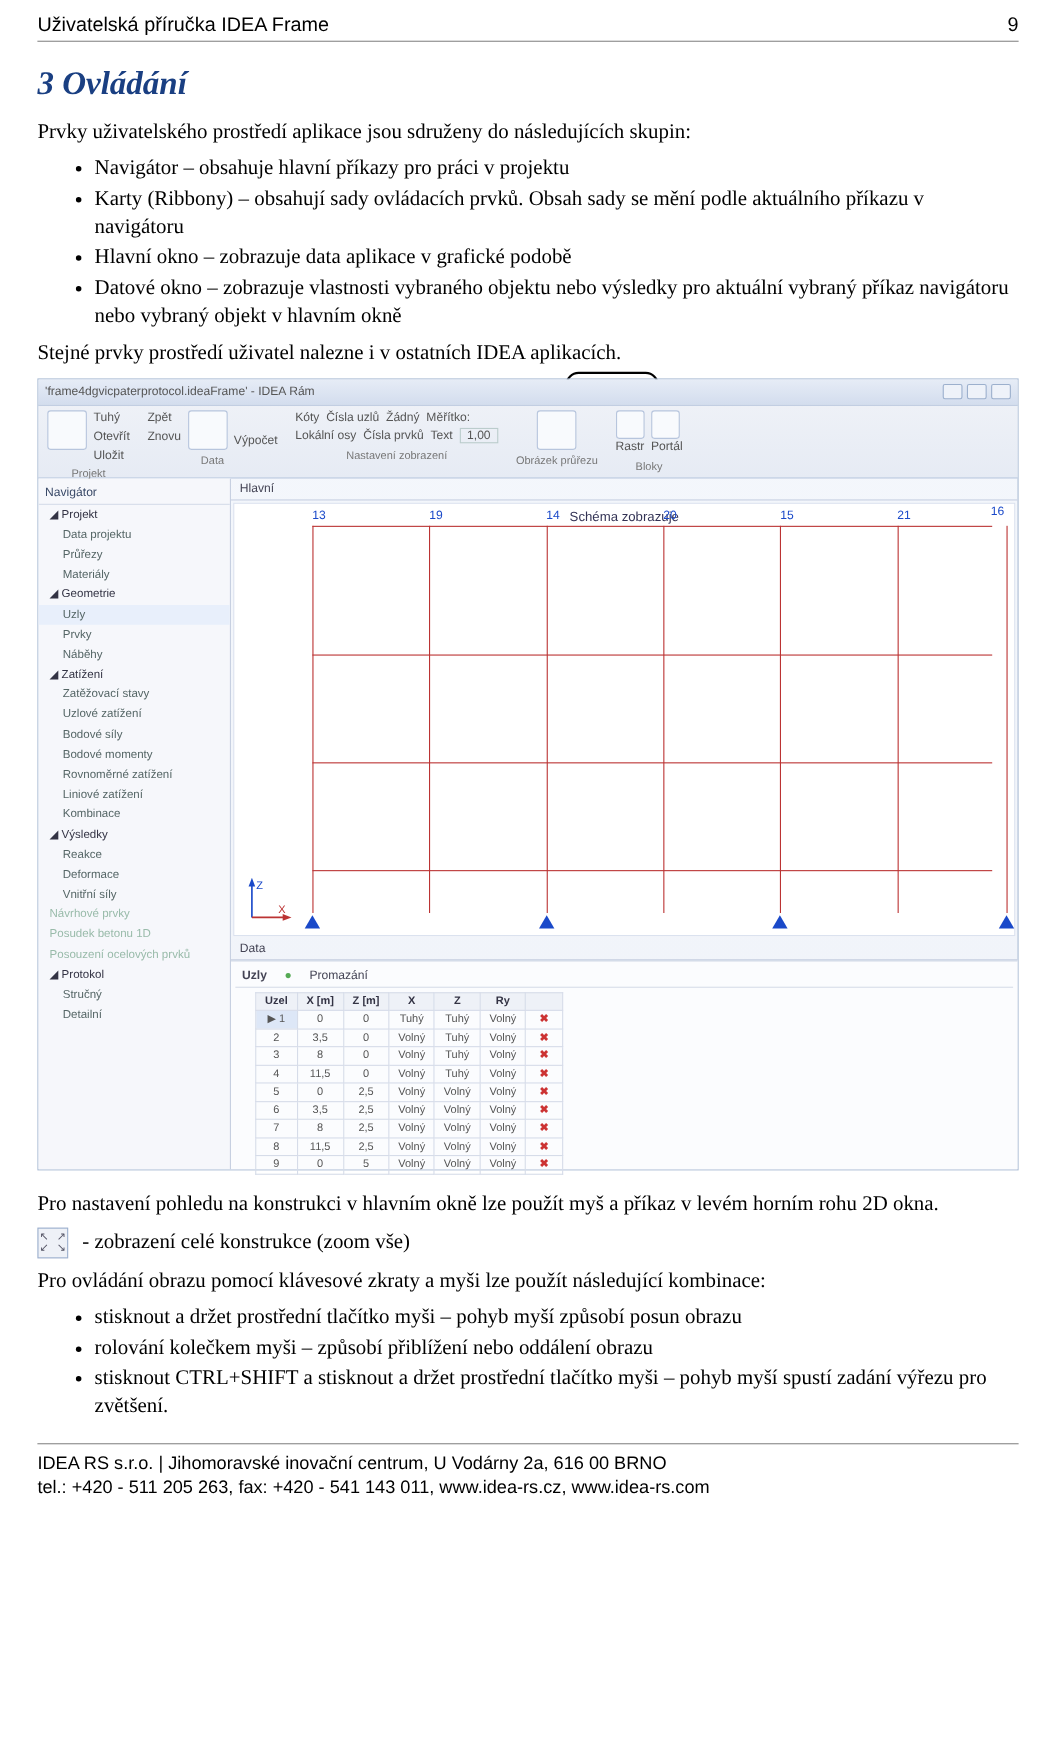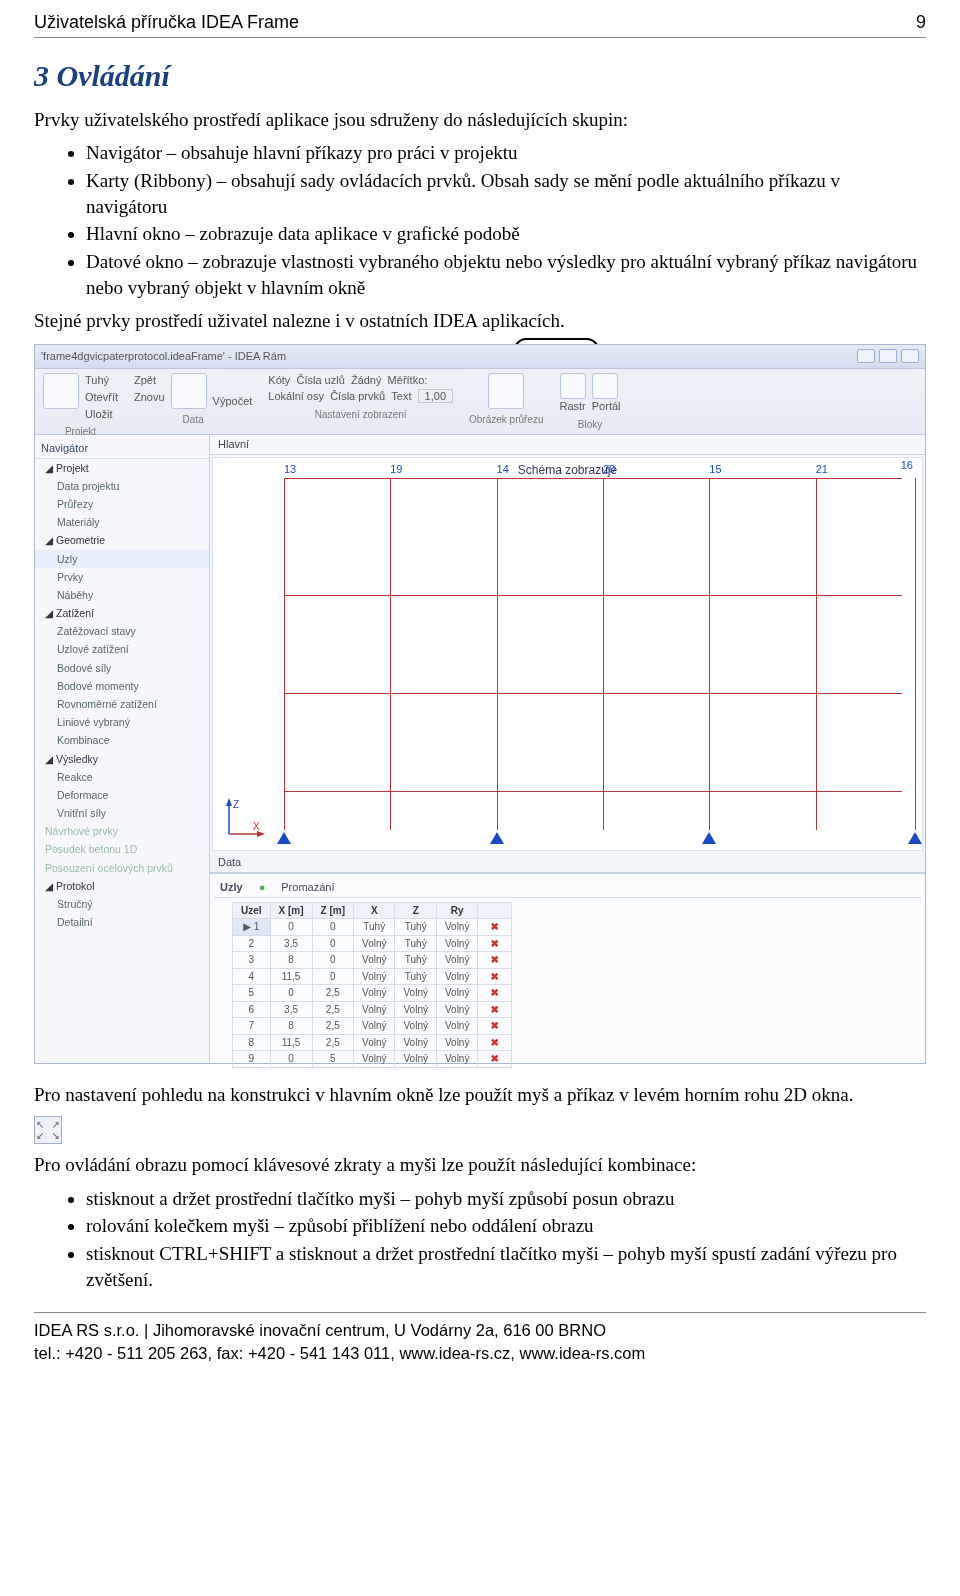--- a/index.html
+++ b/index.html
@@ -191,21 +191,21 @@
           <div class="navhead">◢ Geometrie</div>
           <div class="navitem" style="background:#e8effb">Uzly</div>
           <div class="navitem">Prvky</div>
           <div class="navitem">Náběhy</div>
           <div class="navhead">◢ Zatížení</div>
           <div class="navitem">Zatěžovací stavy</div>
           <div class="navitem">Uzlové zatížení</div>
           <div class="navitem">Bodové síly</div>
           <div class="navitem">Bodové momenty</div>
           <div class="navitem">Rovnoměrné zatížení</div>
-          <div class="navitem">Liniové vybraný</div>
+          <div class="navitem">Liniové zatížení</div>
           <div class="navitem">Kombinace</div>
           <div class="navhead">◢ Výsledky</div>
           <div class="navitem">Reakce</div>
           <div class="navitem">Deformace</div>
           <div class="navitem">Vnitřní síly</div>
           <div class="navhead" style="color:#9ba">Návrhové prvky</div>
           <div class="navhead" style="color:#9ba">Posudek betonu 1D</div>
           <div class="navhead" style="color:#9ba">Posouzení ocelových prvků</div>
           <div class="navhead">◢ Protokol</div>
           <div class="navitem">Stručný</div>
@@ -364,20 +364,21 @@
 
   <p>Pro nastavení pohledu na konstrukci v hlavním okně lze použít myš a příkaz v levém horním rohu 2D okna.</p>
 
   <p>
     <span class="zoomicon">
       <span class="arrow" style="top:1px;left:1px">↖</span>
       <span class="arrow" style="top:1px;right:1px">↗</span>
       <span class="arrow" style="bottom:1px;left:1px">↙</span>
       <span class="arrow" style="bottom:1px;right:1px">↘</span>
     </span>
+    <span>- zobrazení celé konstrukce (zoom vše)</span>
   </p>
 
   <p>Pro ovládání obrazu pomocí klávesové zkraty a myši lze použít následující kombinace:</p>
 
   <ul class="bul">
     <li>stisknout a držet prostřední tlačítko myši – pohyb myší způsobí posun obrazu</li>
     <li>rolování kolečkem myši – způsobí přiblížení nebo oddálení obrazu</li>
     <li>stisknout CTRL+SHIFT a stisknout a držet prostřední tlačítko myši – pohyb myší spustí zadání výřezu pro zvětšení.</li>
   </ul>
 

